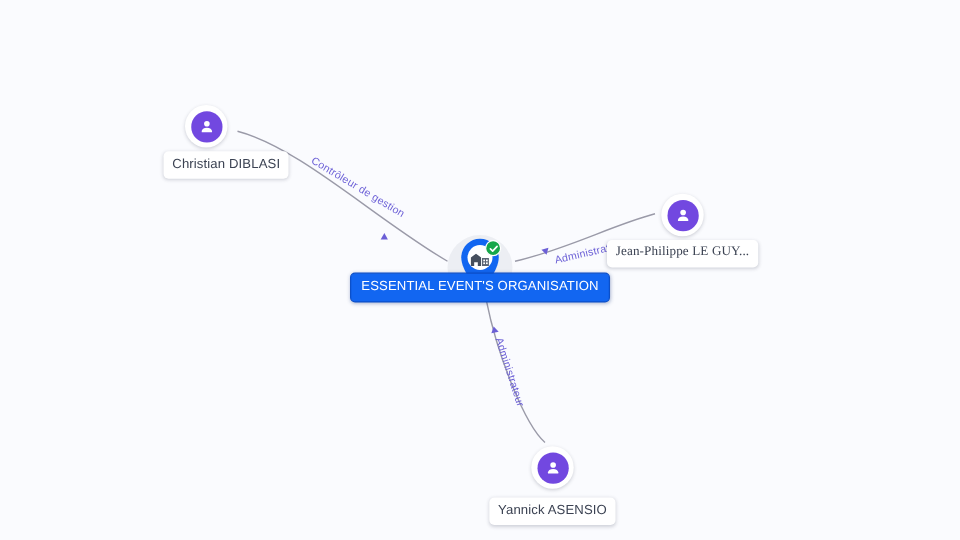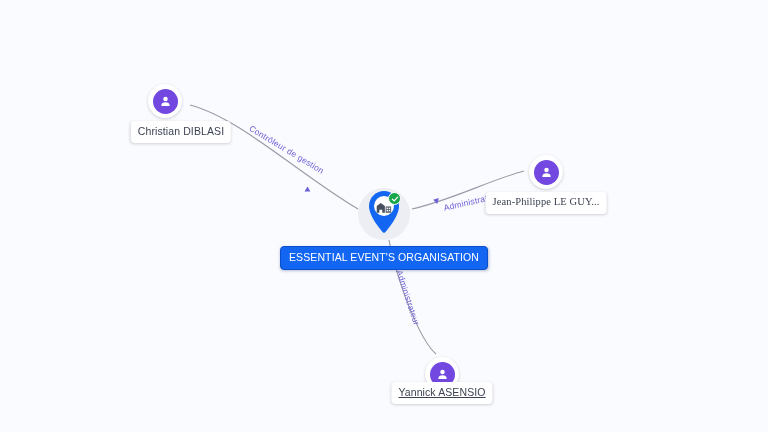--- a/index.html
+++ b/index.html
@@ -194,21 +194,21 @@
 
   <div class="person-node" style="left:442px; top:374px;">
     <div class="person-avatar">
       <div class="disc">
         <svg width="15" height="15" viewBox="0 0 24 24" fill="#ffffff">
           <circle cx="12" cy="8" r="3.6"></circle>
           <path d="M12 13c-3.9 0-6.6 2.1-6.6 4.4V19h13.2v-1.6C18.6 15.1 15.9 13 12 13z"></path>
         </svg>
       </div>
     </div>
-    <div class="node-chip" style="left:0px; top:8px;text-decoration:underline;">Yannick ASENSIO</div>
+    <div class="node-chip" style="left:0px; top:24px;">Yannick ASENSIO</div>
   </div>
 
   <div id="company-node" style="left:384px; top:214px;">
 
     <div class="pin-halo"></div>
 
     <div class="pin-shape">
       <svg width="36" height="46" viewBox="0 0 36 46">
         <path d="M18 1C9.7 1 3 7.7 3 16c0 10.5 12.2 24.5 14.1 26.6.5.5 1.3.5 1.8 0C20.8 40.5 33 26.5 33 16 33 7.7 26.3 1 18 1z" fill="#1266f1"></path>
         <circle cx="18" cy="16" r="10" fill="#ffffff"></circle>
@@ -225,16 +225,16 @@
         <rect x="17.6" y="13" width="1.9" height="1.9" fill="#ffffff"></rect>
       </svg>
     </div>
 
     <div class="pin-badge">
       <svg width="8" height="8" viewBox="0 0 12 12">
         <path d="M2 6.2 L4.7 8.8 L10 3.2" fill="none" stroke="#ffffff" stroke-width="2" stroke-linecap="round" stroke-linejoin="round"></path>
       </svg>
     </div>
 
-    <div id="company-chip" style="left:0px; top:32px;">ESSENTIAL EVENT'S ORGANISATION</div>
+    <div id="company-chip" style="left:0px; top:4px;">ESSENTIAL EVENT'S ORGANISATION</div>
   </div>
 
 </div>
 
 </body></html>

